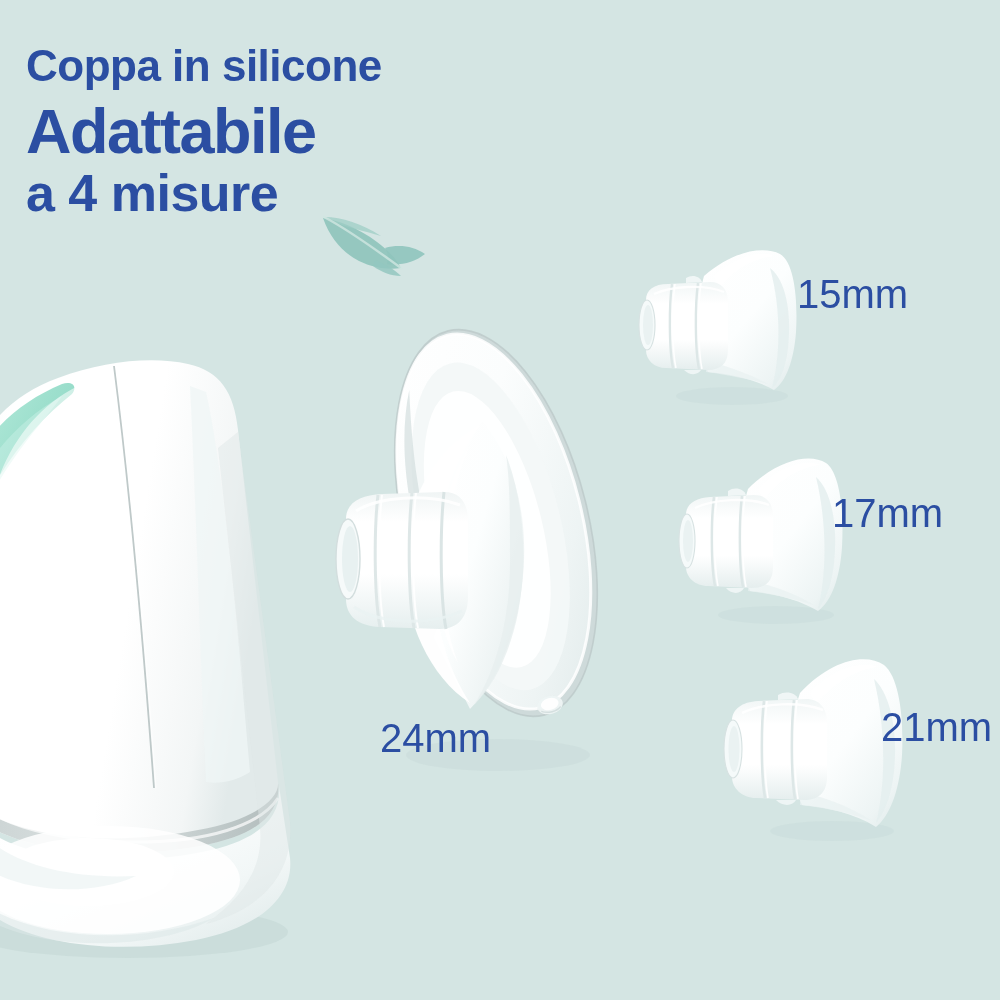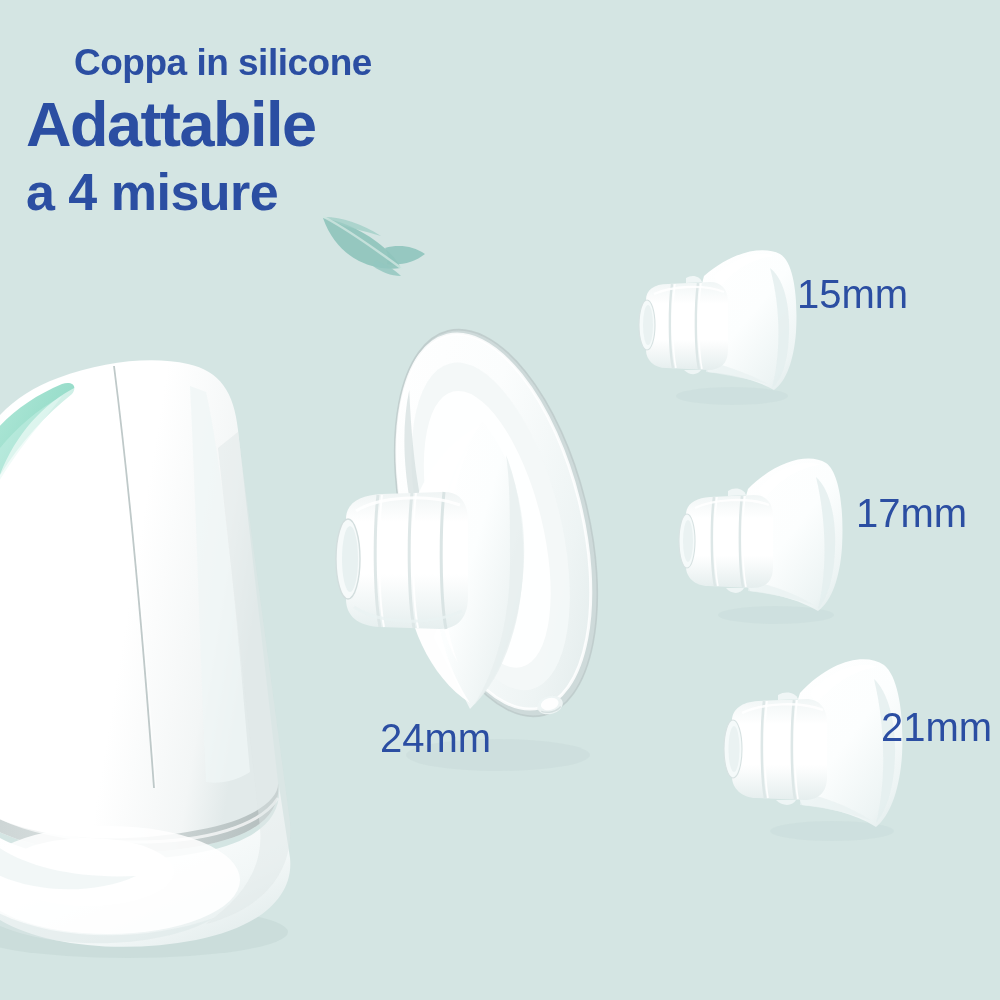--- a/index.html
+++ b/index.html
@@ -25,22 +25,22 @@
     z-index: 40;
     line-height: 1;
   }
   .hl {
     color: #2b4ea2;
     font-weight: 700;
     letter-spacing: -0.5px;
     white-space: nowrap;
     display: block;
   }
-  #hl-1 { font-size: 37px; margin-bottom: 12px; margin-left: 48px; }
-  #hl-2 { font-size: 63px; letter-spacing: -1.5px; margin-bottom: 10px; }
+  #hl-1 { font-size: 44px; margin-bottom: 12px; }
+  #hl-2 { font-size: 63px; letter-spacing: -1.5px; margin-bottom: 4px; }
   #hl-3 { font-size: 52px; }
 
   
   #feather {
     position: absolute;
     left: 315px;
     top: 200px;
     width: 120px;
     height: 80px;
     z-index: 39;
@@ -50,21 +50,21 @@
   .size-label {
     position: absolute;
     color: #2b4ea2;
     font-size: 40px;
     font-weight: 400;
     letter-spacing: 0px;
     white-space: nowrap;
     z-index: 45;
   }
   #label-15 { left: 797px; top: 272px; }
-  #label-17 { left: 856px; top: 491px; }
+  #label-17 { left: 832px; top: 491px; }
   #label-21 { left: 881px; top: 705px; }
   #label-24 { left: 380px; top: 716px; }
 
   
   .product { position: absolute; z-index: 20; }
 
   
   #pump-body {
     left: -62px;
     top: 352px;

